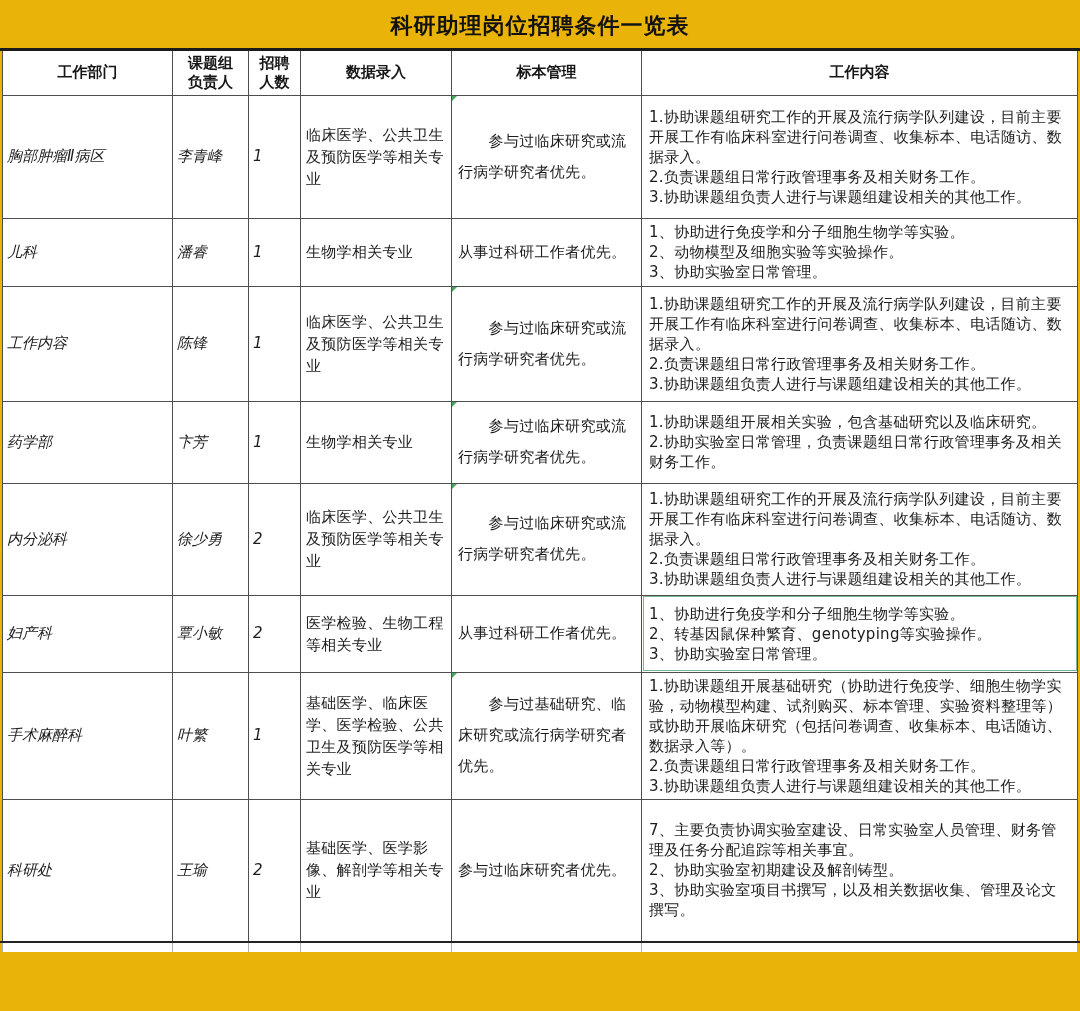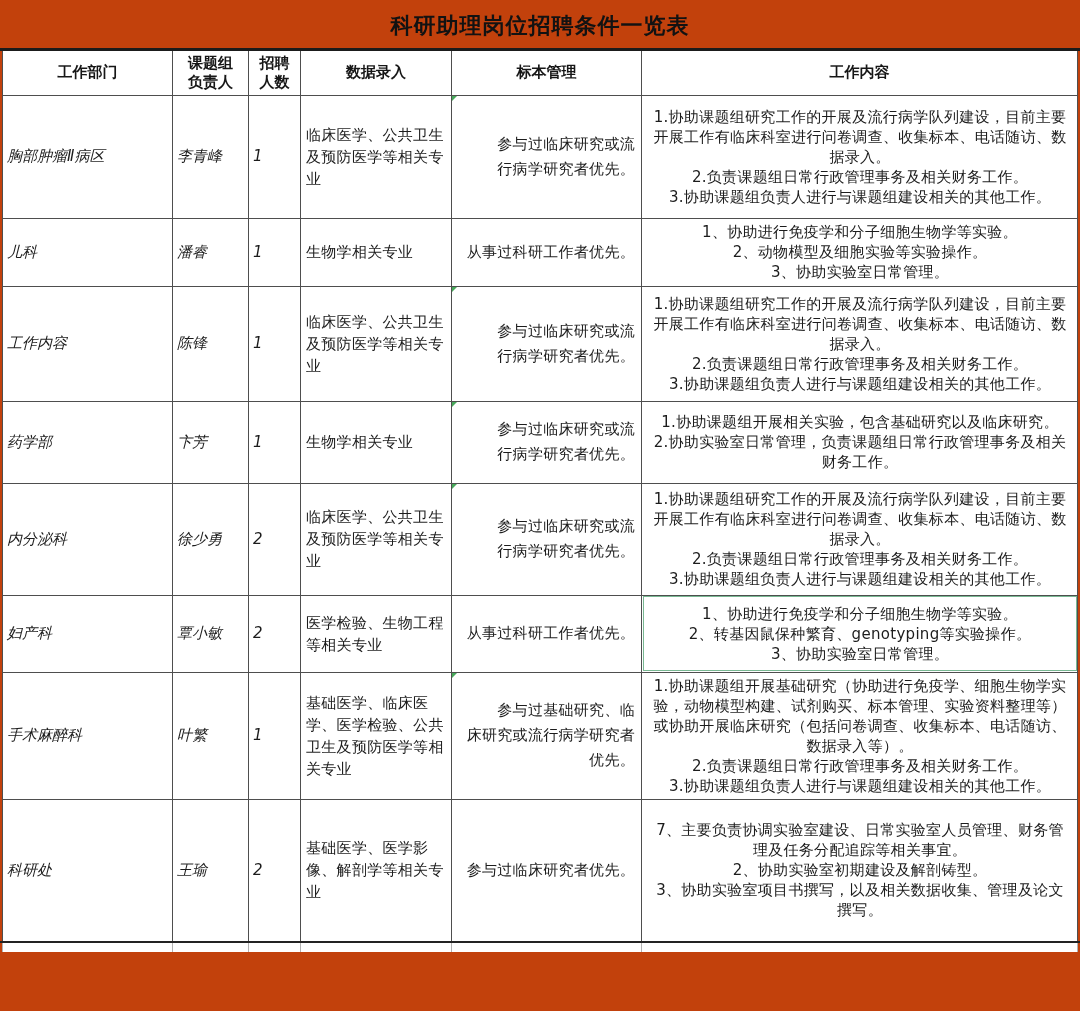--- a/index.html
+++ b/index.html
@@ -7,21 +7,21 @@
     padding: 0;
     background: #fdfdfd;
     font-family: "DejaVu Sans", "Liberation Sans", sans-serif;
     color: #1c1c1c;
   }
   .page {
     position: relative;
     width: 1080px;
     height: 1011px;
     overflow: hidden;
-    background: #c2410c;
+    background: #eab308;
   }
   .title {
     padding: 11px 0 7px 0;
     text-align: center;
     font-size: 22px;
     font-weight: bold;
     letter-spacing: 1px;
     color: #121212;
   }
   .top-rule {
@@ -74,44 +74,44 @@
     font-style: italic;
   }
   td.c-major {
     text-align: left;
     padding: 16px 5px;
     line-height: 22px;
     letter-spacing: 0.3px;
   }
   td.c-req {
     position: relative;
-    text-align: right;
+    text-align: left;
     padding: 2px 6px;
-    line-height: 25px;
+    line-height: 31px;
     letter-spacing: 0.3px;
   }
   td.c-req.marked::before {
     content: "";
     position: absolute;
     top: 0;
     left: 0;
     border-top: 5px solid #47a85a;
     border-right: 5px solid transparent;
   }
   td.c-duties {
     text-align: left;
     padding: 3px 6px 3px 7px;
     line-height: 20px;
     letter-spacing: 0.3px;
   }
   td.c-duties.outlined {
     outline: 1px solid #79b893;
     outline-offset: -2px;
   }
-  .duty-line { margin: 0; text-align: center; }
+  .duty-line { margin: 0; }
   .partial-row {
     display: flex;
     margin-left: 2px;
     width: 1075px;
     height: 9px;
     border-left: 1px solid #b2b2b2;
     background: #fff;
   }
   .partial-row span {
     display: block;

